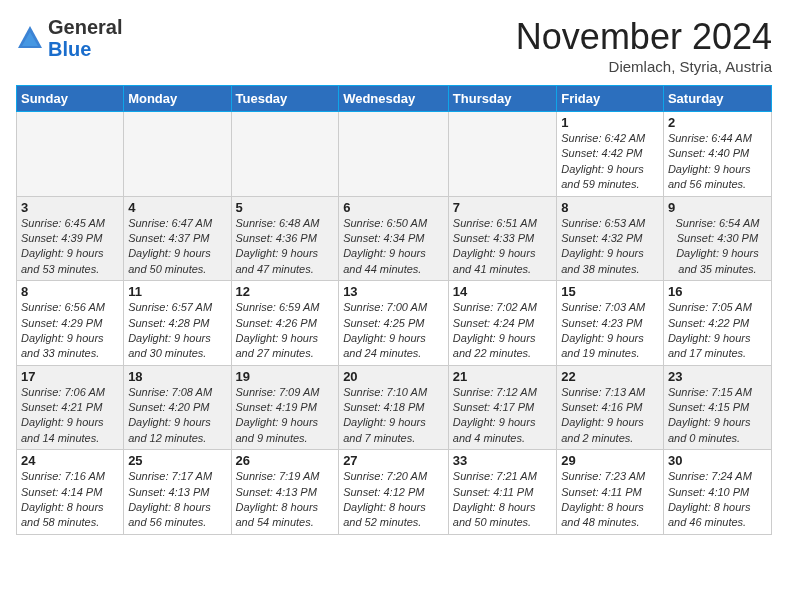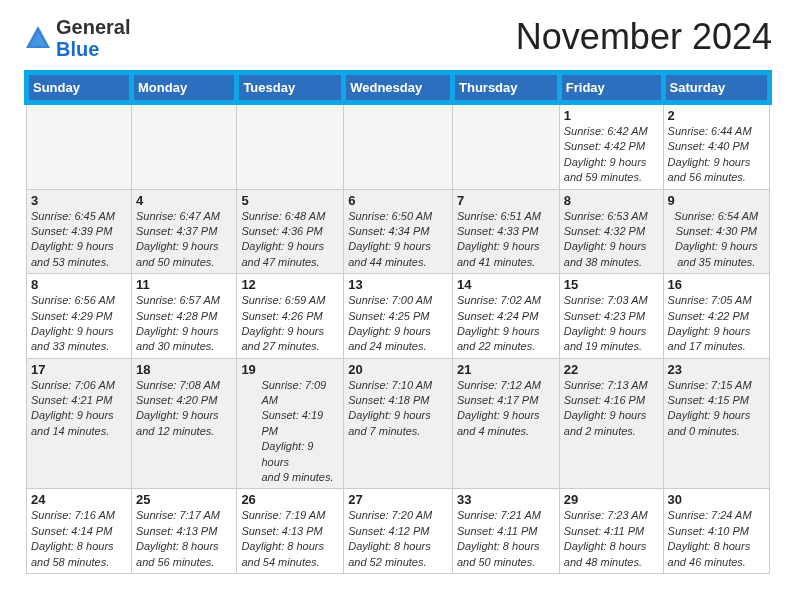--- a/index.html
+++ b/index.html
@@ -5,21 +5,21 @@
     * { box-sizing: border-box; margin: 0; padding: 0; }
     body {
       font-family: Arial, sans-serif;
       background: #fff;
       width: 792px;
       height: 612px;
       overflow: hidden;
     }
     .page {
       width: 792px;
-      padding: 16px 20px 10px 24px;
+      padding: 16px 20px 10px 16px;
     }
     .header {
       display: flex;
       justify-content: space-between;
       align-items: flex-start;
       margin-bottom: 10px;
     }
     .logo {
       display: flex;
       align-items: center;
@@ -52,21 +52,21 @@
       width: 100%;
       border-collapse: collapse;
     }
     .calendar th {
       background: #2c6fbe;
       color: #fff;
       font-size: 13px;
       font-weight: bold;
       padding: 5px 4px;
       text-align: left;
-      border: 5px solid #0ea5e9;
+      border: 1px solid #0ea5e9;
     }
     .calendar td {
       vertical-align: top;
       border: 1px solid #ccc;
       padding: 3px 4px;
       width: 113px;
       min-height: 80px;
       font-size: 10px;
       color: #333;
       background: #fff;
@@ -107,20 +107,21 @@
         <polygon points="14,2 26,24 2,24" fill="#1a6dcc" opacity="0.85"></polygon>
         <polygon points="14,8 22,22 6,22" fill="#4a9fe8" opacity="0.7"></polygon>
       </svg>
       <div class="logo-text">
         <span class="general">General</span><br>
         <span class="blue">Blue</span>
       </div>
     </div>
     <div class="title-block">
       <div class="month-title">November 2024</div>
+      <div class="location">Diemlach, Styria, Austria</div>
     </div>
   </div>
 
   <table class="calendar">
     <thead>
       <tr>
       <th>Sunday</th>
           <th>Monday</th>
           <th>Tuesday</th>
           <th>Wednesday</th>
@@ -263,21 +264,21 @@
           </td>
           <td>
             <span class="day-num">18</span>
             <div class="day-info" style="white-space: pre-line;">Sunrise: 7:08 AM
 Sunset: 4:20 PM
 Daylight: 9 hours
 and 12 minutes.</div>
           </td>
           <td>
             <span class="day-num">19</span>
-            <div class="day-info" style="white-space: pre-line; margin-left: 20px;">Sunrise: 7:09 AM
+            <div class="day-info" style="white-space: pre-line;">Sunrise: 7:09 AM
 Sunset: 4:19 PM
 Daylight: 9 hours
 and 9 minutes.</div>
           </td>
           <td>
             <span class="day-num">20</span>
             <div class="day-info" style="white-space: pre-line;">Sunrise: 7:10 AM
 Sunset: 4:18 PM
 Daylight: 9 hours
 and 7 minutes.</div>

